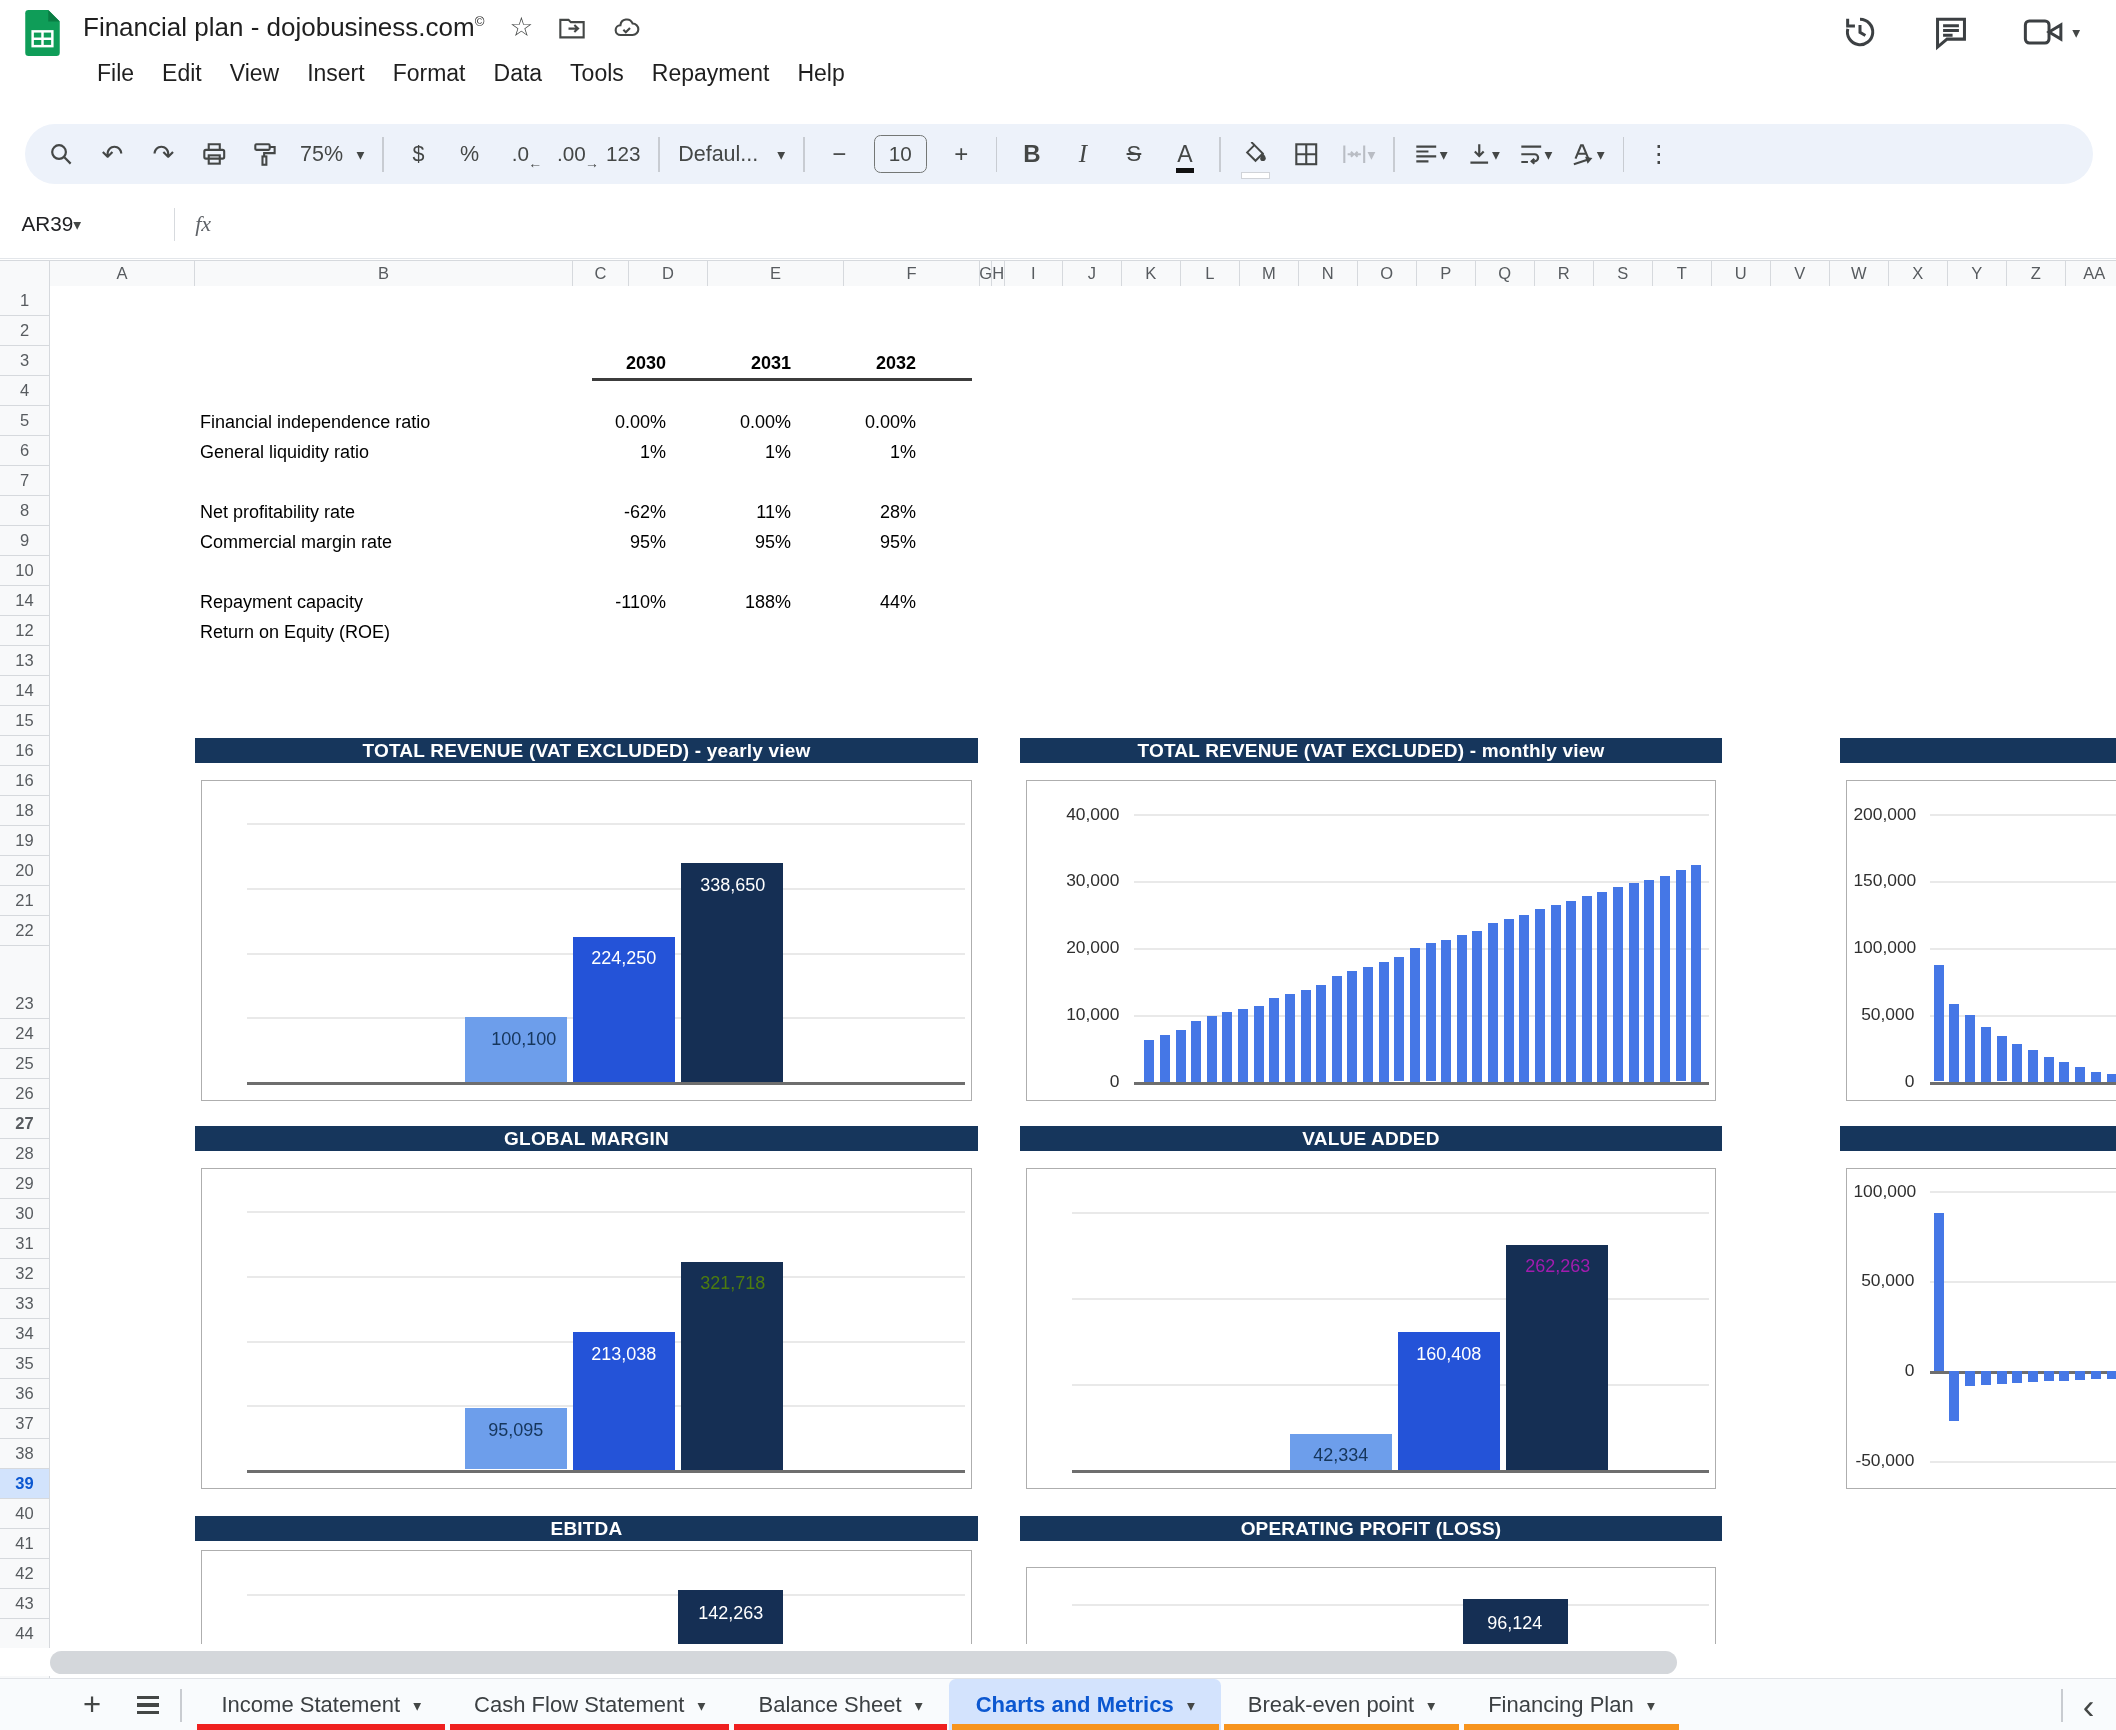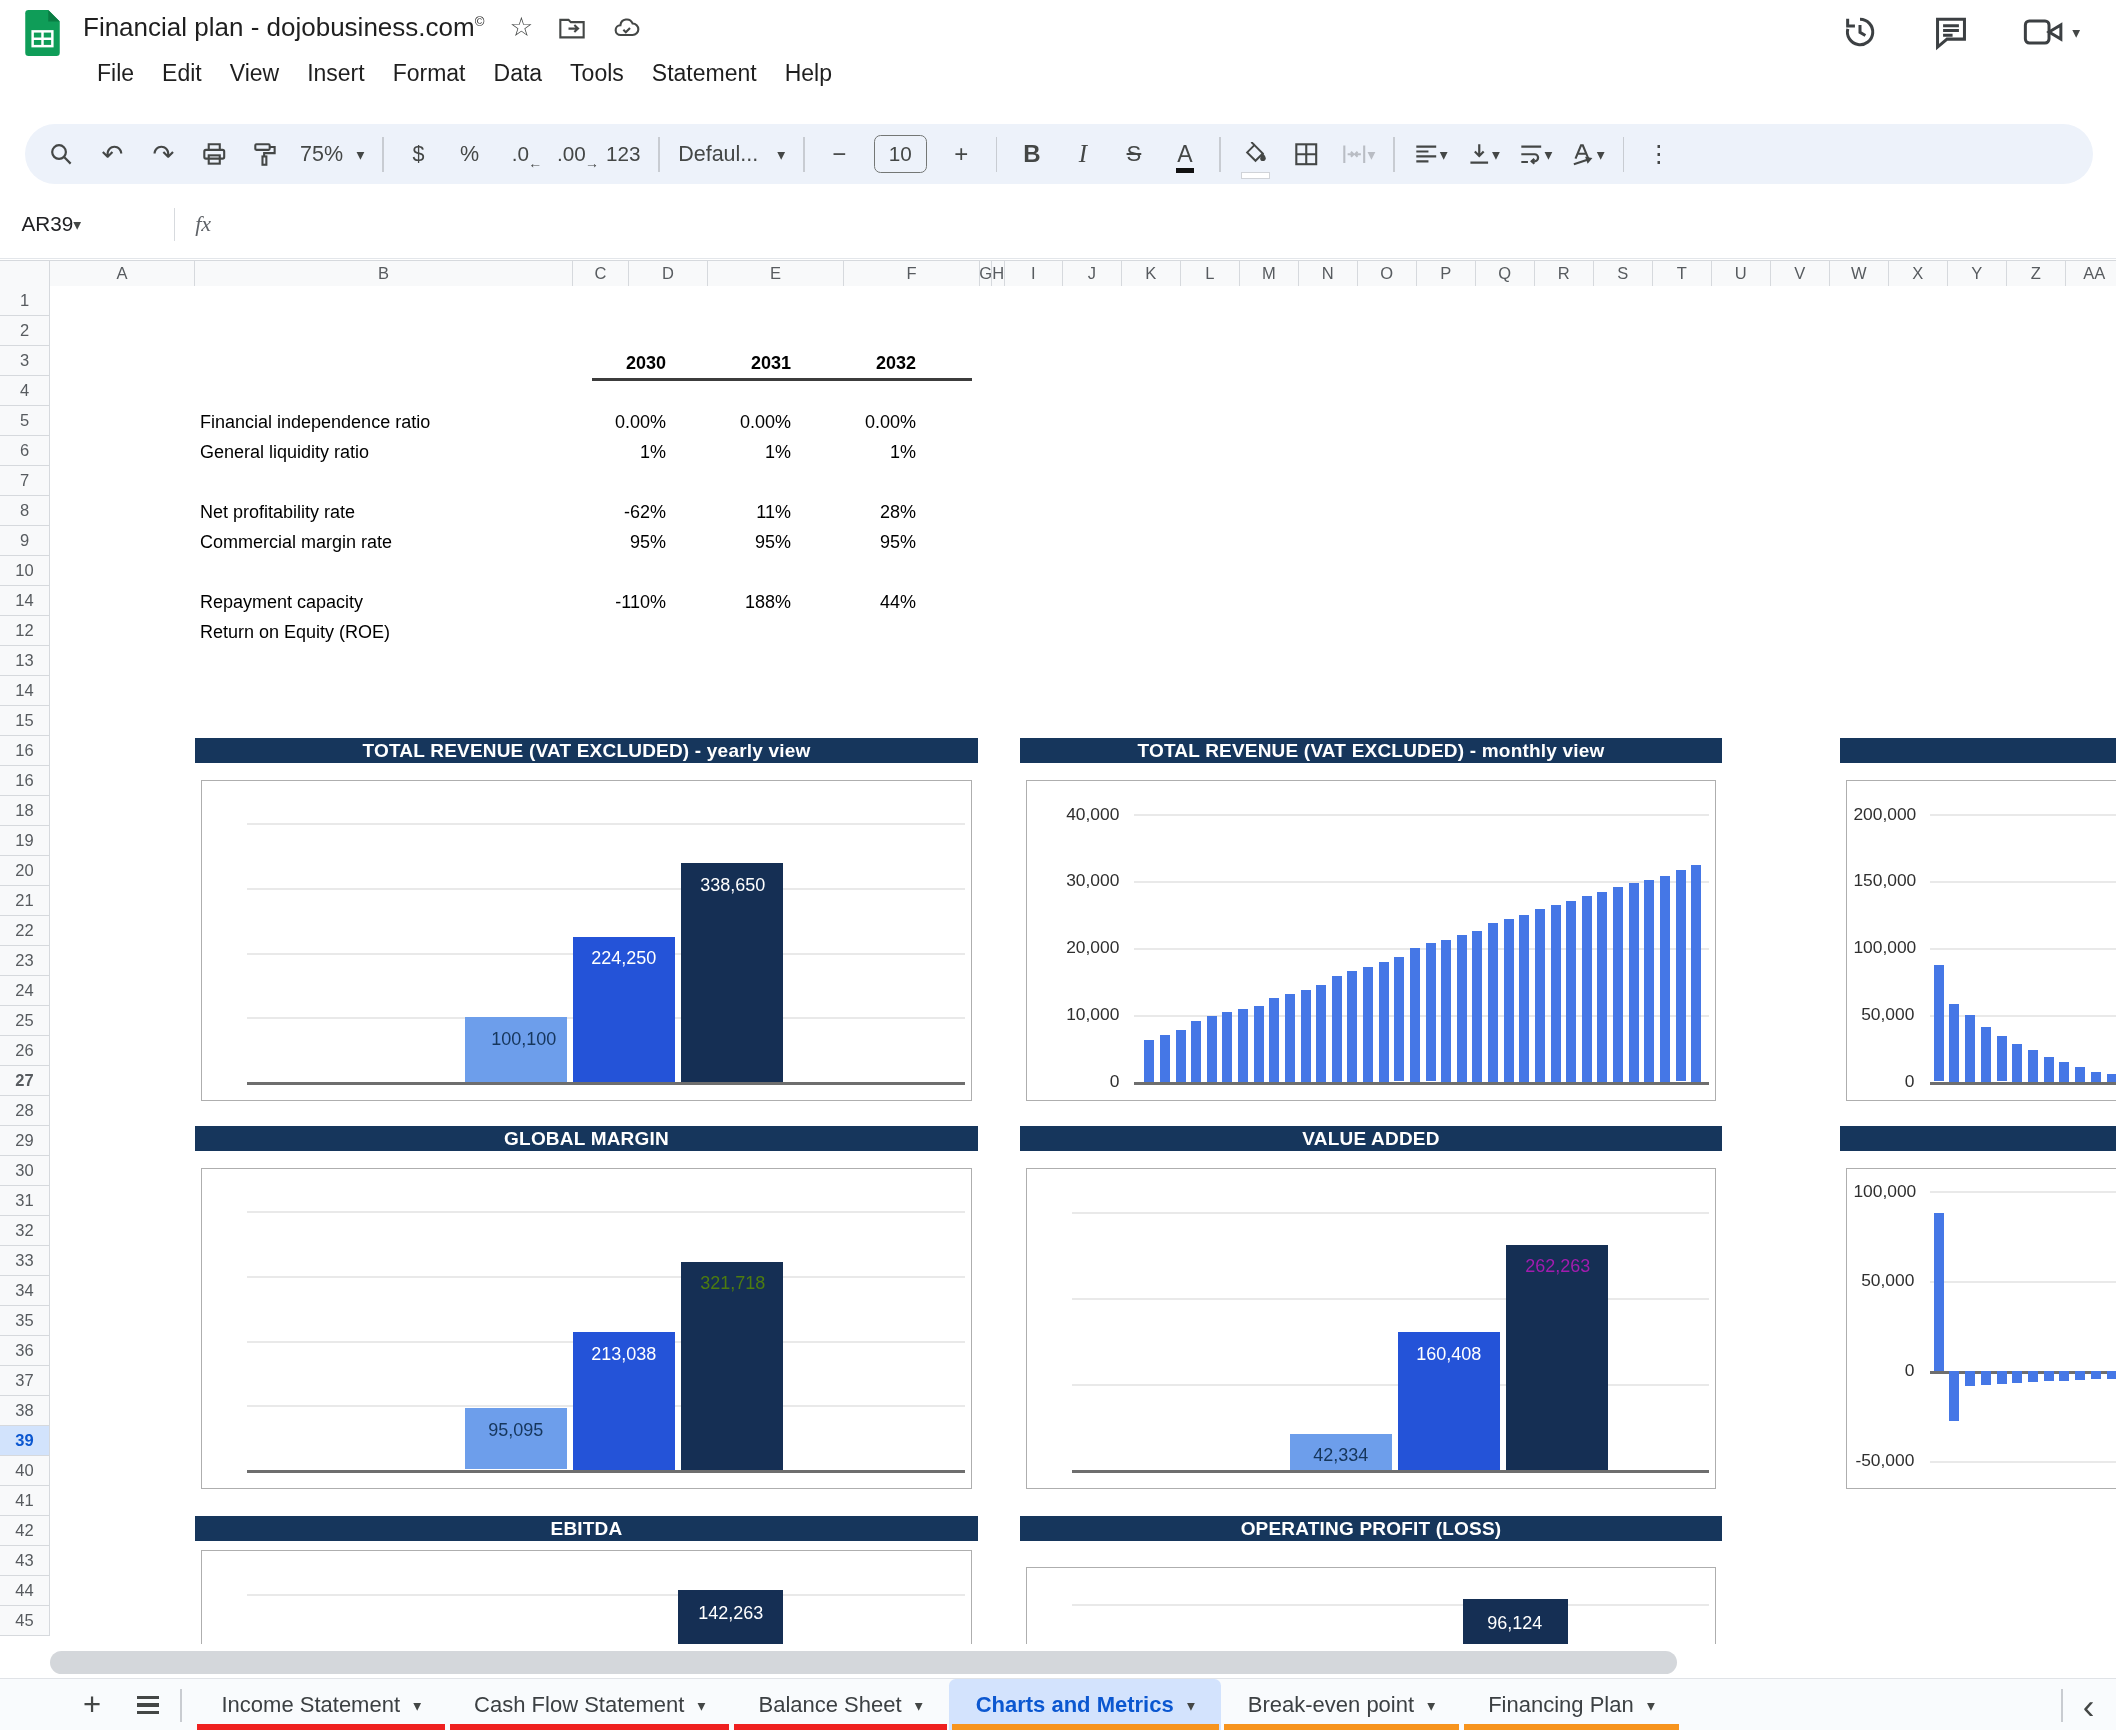--- a/index.html
+++ b/index.html
@@ -121,21 +121,21 @@
         </svg>
       </div>
       <nav class="menubar" id="menubar">
           <div class="menu-item">File</div>
           <div class="menu-item">Edit</div>
           <div class="menu-item">View</div>
           <div class="menu-item">Insert</div>
           <div class="menu-item">Format</div>
           <div class="menu-item">Data</div>
           <div class="menu-item">Tools</div>
-          <div class="menu-item">Statement</div>
+          <div class="menu-item">Repayment</div>
           <div class="menu-item">Help</div>
         </nav>
     </div>
     <div class="top-actions">
       <svg class="ic" width="38" height="38" viewBox="0 0 24 24" fill="none" stroke="#3c4043" stroke-width="1.9">
         <path d="M12 4a8 8 0 1 1-7.7 6"></path>
           <path d="M4.2 3.6v4.6h4.6"></path>
           <path d="M12 7.6v4.6l3.4 2"></path>
       </svg>
       <svg class="ic" width="38" height="38" viewBox="0 0 24 24" fill="none" stroke="#3c4043" stroke-width="1.9">
@@ -315,21 +315,21 @@
       <div class="rowcell" style="height: 30px;">13</div>
       <div class="rowcell" style="height: 30px;">14</div>
       <div class="rowcell" style="height: 30px;">15</div>
       <div class="rowcell" style="height: 30px;">16</div>
       <div class="rowcell" style="height: 30px;">16</div>
       <div class="rowcell" style="height: 30px;">18</div>
       <div class="rowcell" style="height: 30px;">19</div>
       <div class="rowcell" style="height: 30px;">20</div>
       <div class="rowcell" style="height: 30px;">21</div>
       <div class="rowcell" style="height: 30px;">22</div>
-      <div class="rowcell" style="height: 30px;">23</div>
+      <div class="rowcell" style="height: 30px; margin-top: 43px;">23</div>
       <div class="rowcell" style="height: 30px;">24</div>
       <div class="rowcell" style="height: 30px;">25</div>
       <div class="rowcell" style="height: 30px;">26</div>
       <div class="rowcell" style="height: 30px; font-weight: bold;">27</div>
       <div class="rowcell" style="height: 30px;">28</div>
       <div class="rowcell" style="height: 30px;">29</div>
       <div class="rowcell" style="height: 30px;">30</div>
       <div class="rowcell" style="height: 30px;">31</div>
       <div class="rowcell" style="height: 30px;">32</div>
       <div class="rowcell" style="height: 30px;">33</div>

